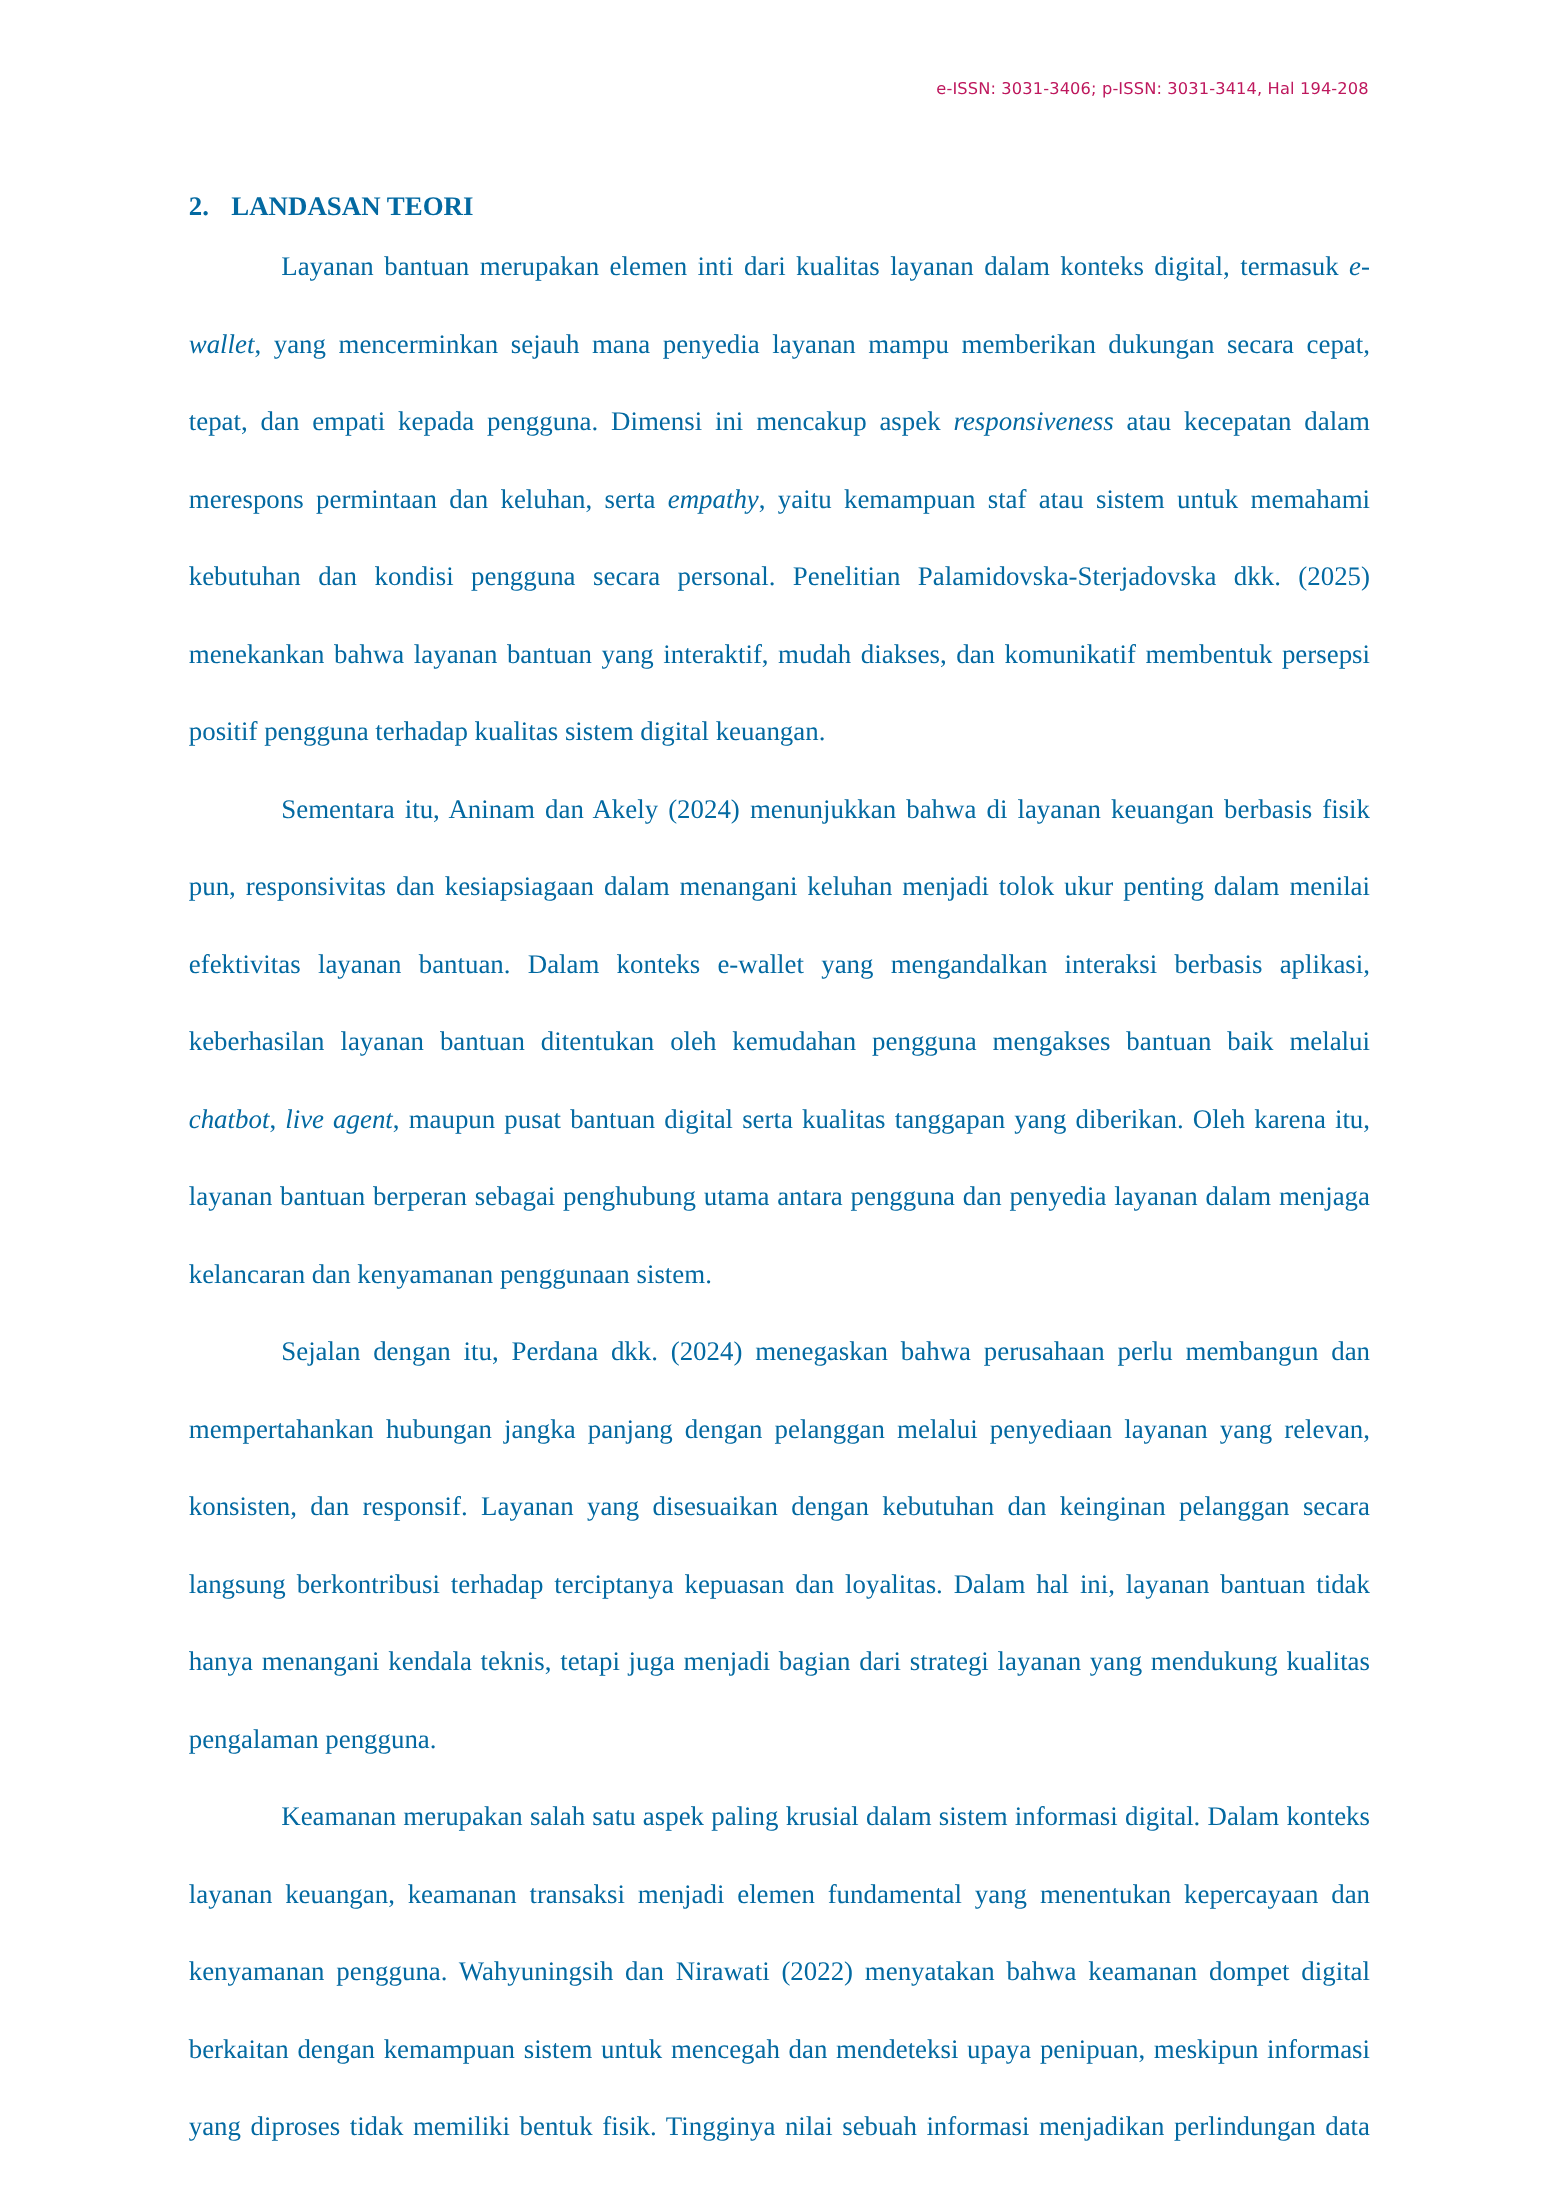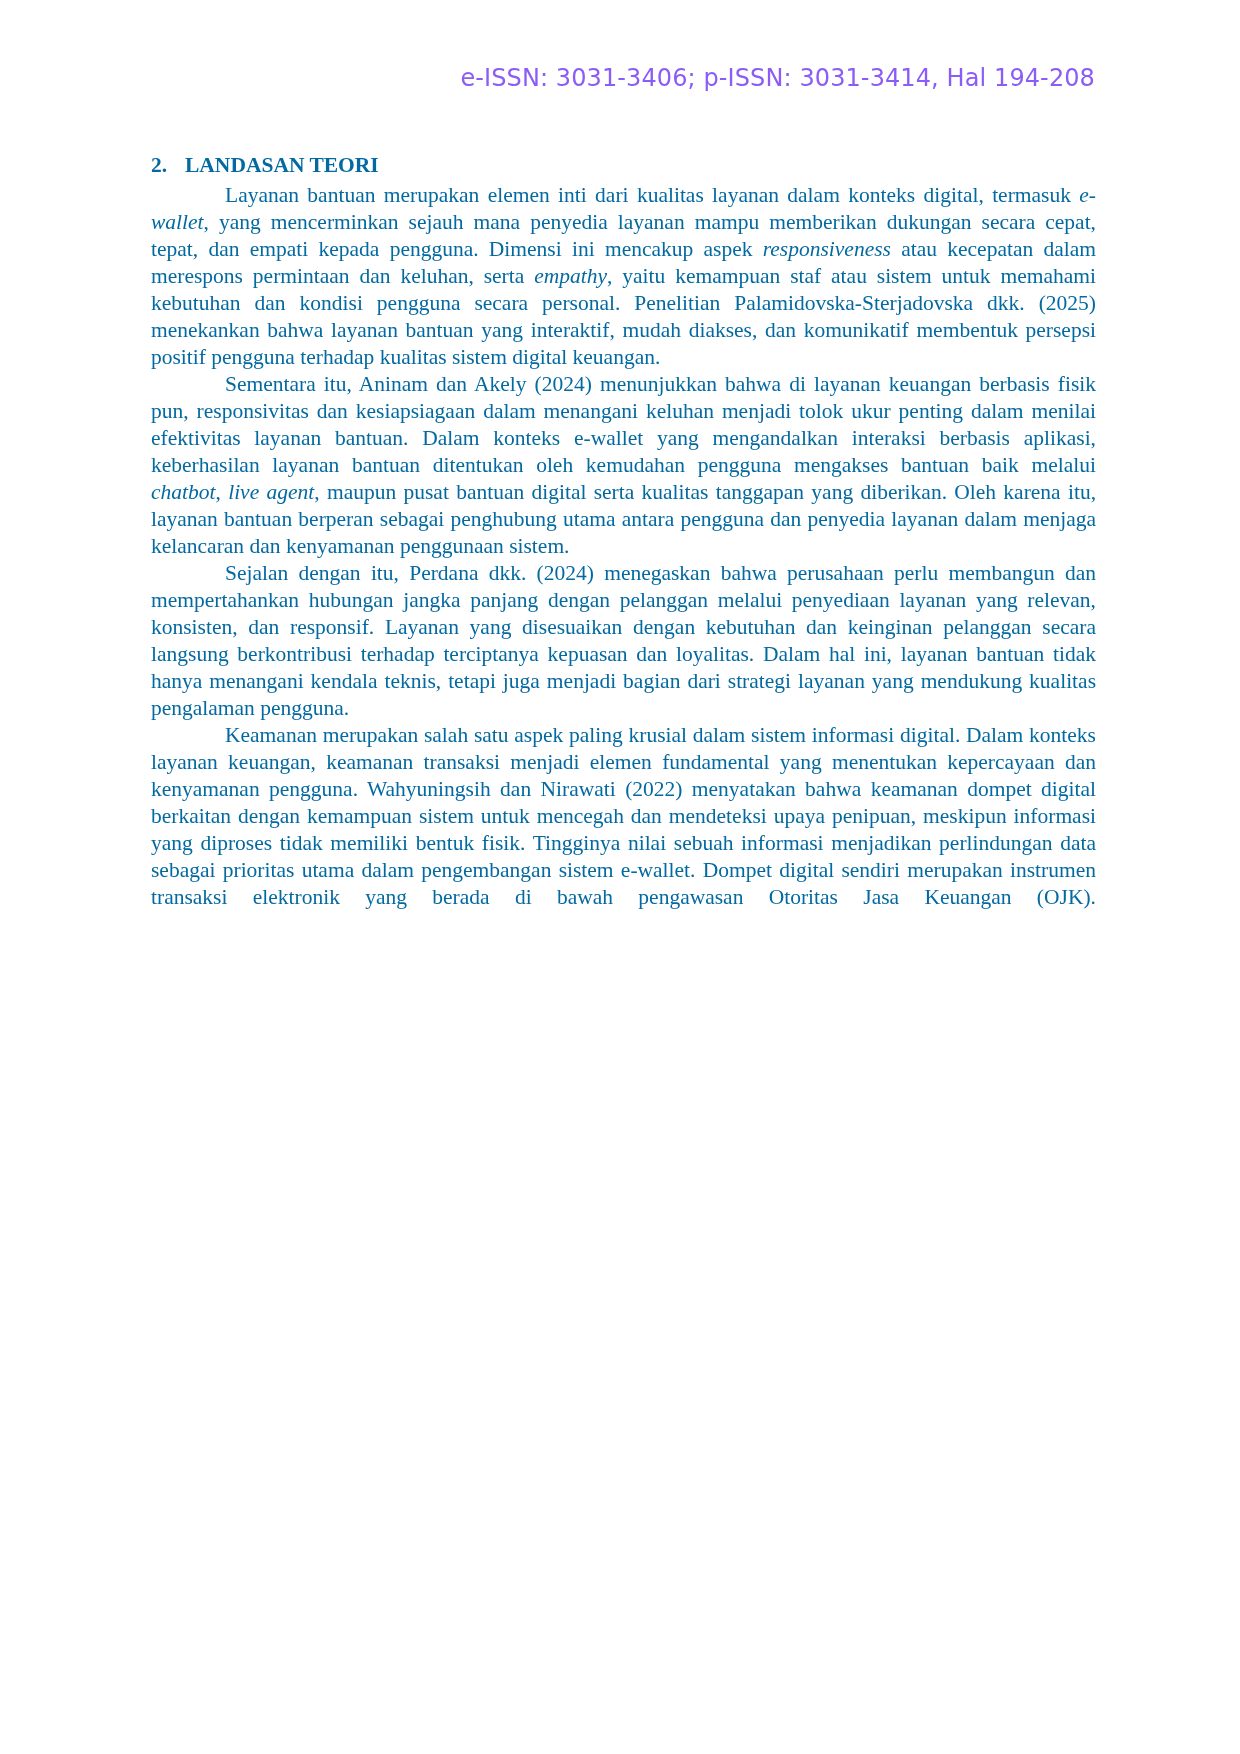--- a/index.html
+++ b/index.html
@@ -3,38 +3,38 @@
   <meta charset="utf-8">
   <style>
     html, body { margin: 0; padding: 0; background: #ffffff; }
     body { width: 1240px; height: 1754px; position: relative; overflow: hidden; }
     .page {
       position: absolute; left: 0; top: 0; width: 1240px; height: 1754px;
       background: #ffffff; color: #111111;
     }
     .running-header {
       position: absolute; top: 64px; right: 145px;
-      font-family: "DejaVu Sans", sans-serif; font-size: 24px; color: #8b5cf6;
+      font-family: "DejaVu Sans", sans-serif; font-size: 13px; color: #be185d;
       letter-spacing: 0.1px;
       margin-left: 32px;
     }
     .content {
       position: absolute; left: 151px; top: 148px; width: 945px;
       font-family: Liberation Serif, serif; font-size: 21.5px; color: #0369a1;
     }
     .section-heading {
       font-weight: bold; font-size: 21.5px; margin: 0; line-height: 34px; height: 34px;
     }
     .section-heading .num { display: inline-block; width: 34px; }
     .sub-heading {
       font-weight: bold; margin: 0; line-height: 38px; height: 38px;
     }
     .sub-heading .en { font-style: italic; }
     p.body-para {
-      margin: 0; text-align: justify; line-height: 27px;
+      margin: 0; text-align: justify; line-height: 62px;
       text-indent: 74px; text-align-last: left;
     }
     p.body-para .it { font-style: italic; }
     p.cut { text-align-last: justify; }
   </style>
 </head>
 <body>
 
 <div class="page">
   <div class="running-header">e-ISSN: 3031-3406; p-ISSN: 3031-3414, Hal 194-208</div>

